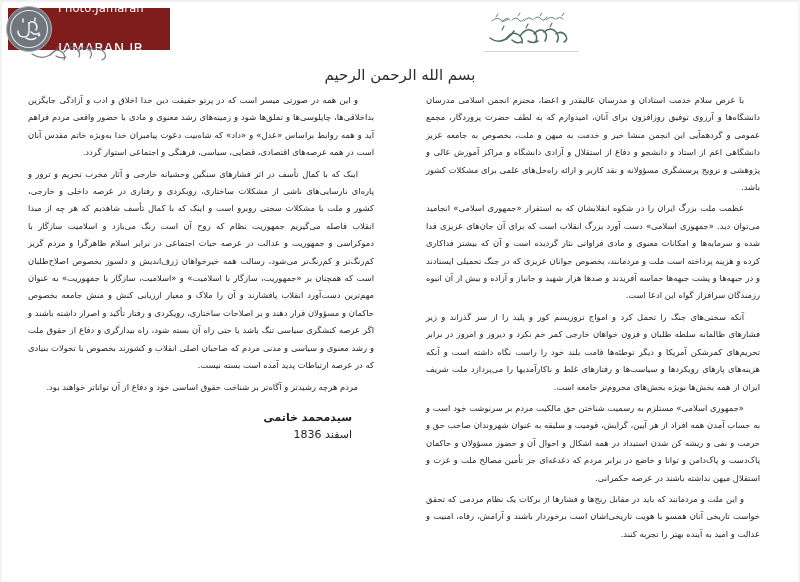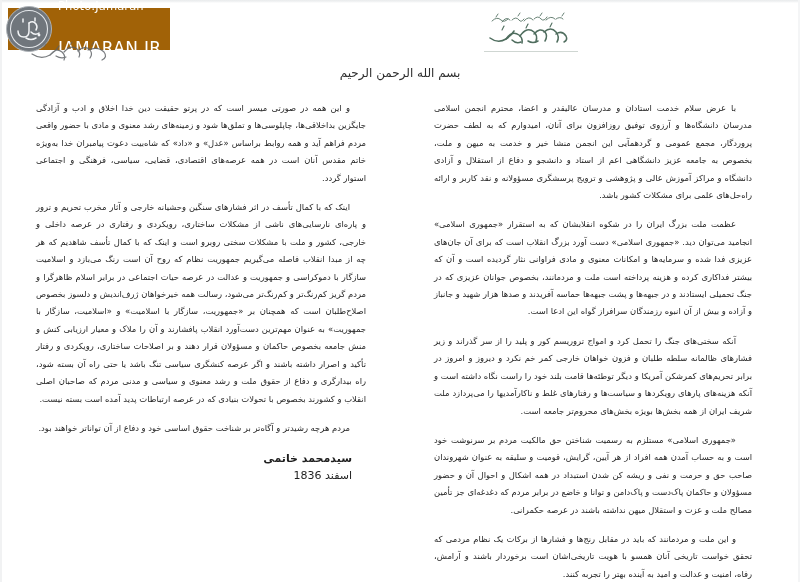--- a/index.html
+++ b/index.html
@@ -40,21 +40,21 @@
     background: #f4f5f6;
   }
 
   
   #watermark {
     position: absolute;
     top: 8px;
     left: 8px;
     height: 42px;
     width: 162px;
-    background: #a16207;
+    background: #7f1d1d;
     display: flex;
     align-items: center;
     z-index: 40;
   }
   #watermark-logo {
     position: absolute;
     left: -2px;
     top: -2px;
     width: 46px;
     height: 46px;
@@ -74,21 +74,21 @@
     color: #ffffff;
     line-height: 1.12;
     z-index: 3;
   }
   .wm-line1 {
     font-size: 11.5px;
     letter-spacing: .1px;
     display: block;
   }
   .wm-line2 {
-    font-size: 17px;
+    font-size: 14px;
     letter-spacing: .3px;
     display: block;
     margin-top: 26px;
   }
   #watermark-sig {
     position: absolute;
     left: 28px;
     top: 40px;
     width: 96px;
     height: 22px;
@@ -115,21 +115,21 @@
     background: #cfd6d2;
   }
 
   
   #basmala {
     position: absolute;
     top: 66px;
     left: 0;
     right: 0;
     text-align: center;
-    font-size: 12px;
+    font-size: 15px;
     color: #2d2d2d;
     letter-spacing: .2px;
     direction: rtl;
     z-index: 10;
   }
 
   
   #columns {
     position: absolute;
     top: 88px;
@@ -152,21 +152,21 @@
   #column-left {
     width: 50%;
     padding: 0 22px 0 24px;
     padding-top: 0px;
   }
   #column-right {
     width: 50%;
     padding: 0 36px 0 22px;
   }
   .para {
-    margin: 12px;
+    margin: 4px;
     text-indent: 16px;
   }
   .para + .para { margin-top: 0px; }
 
   
   #signature-block {
     direction: rtl;
     text-align: center;
     margin-top: 13px;
     color: #1f1f1f;

